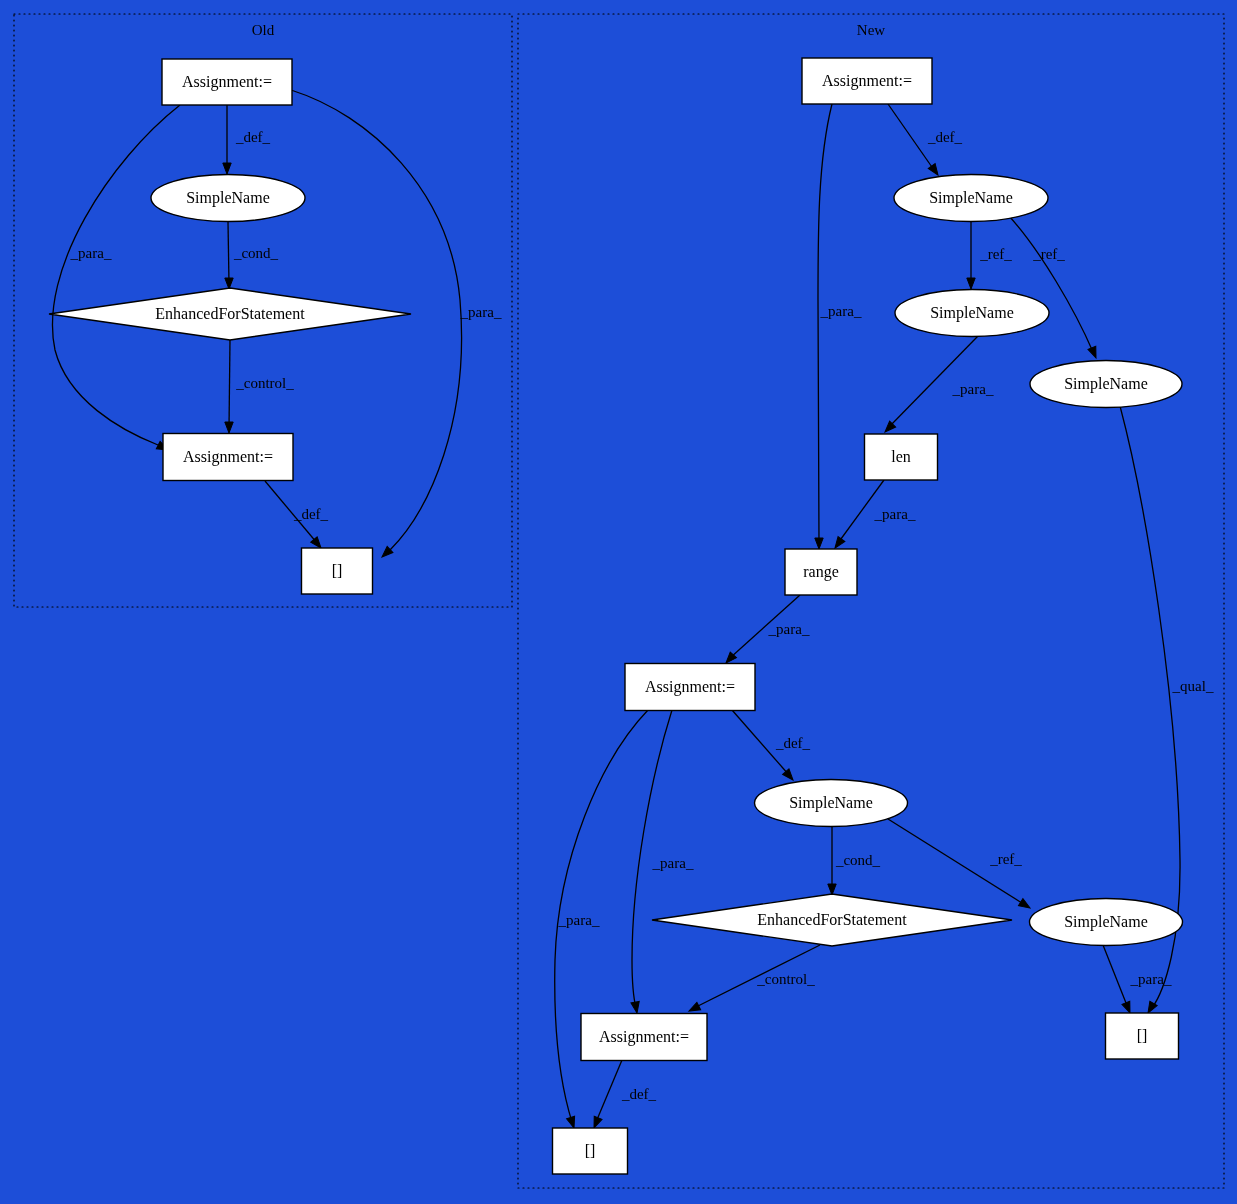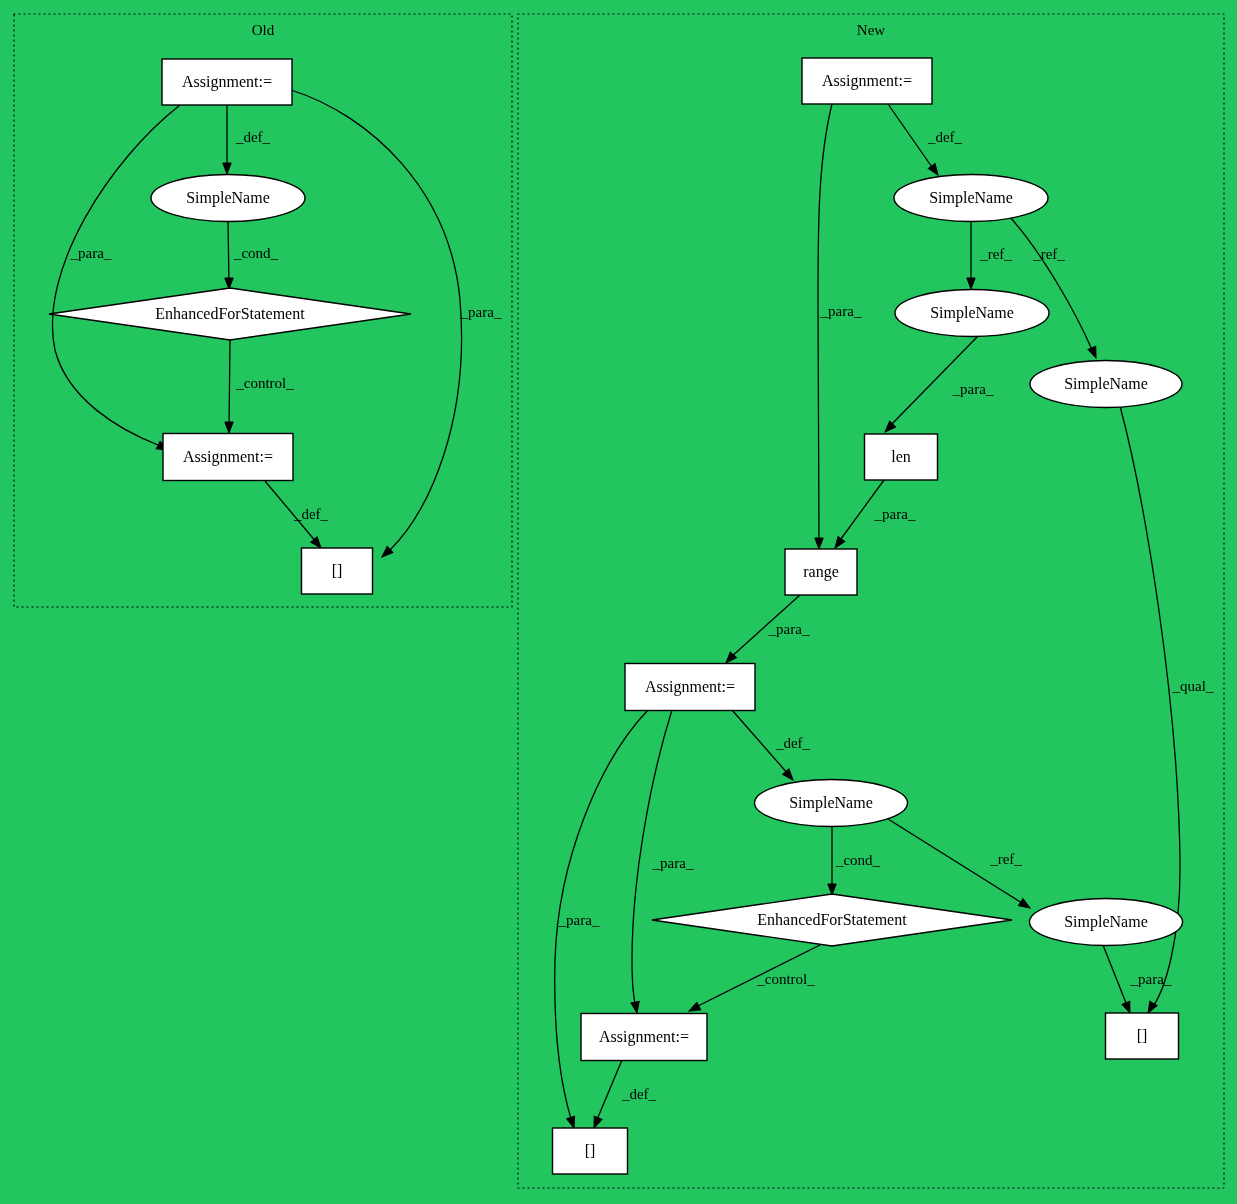--- a/index.html
+++ b/index.html
@@ -4,21 +4,21 @@
 <style>
   html, body {
     margin: 0;
     padding: 0;
     background: #ffffff;
   }
   #canvas-root {
     position: relative;
     width: 1237px;
     height: 1204px;
-    background: #22c55e;
+    background: #1d4ed8;
     font-family: "Liberation Serif", "DejaVu Serif", serif;
   }
   svg#graph {
     display: block;
     width: 1237px;
     height: 1204px;
   }
   .cluster-border {
     fill: none;
     stroke: #000000;

